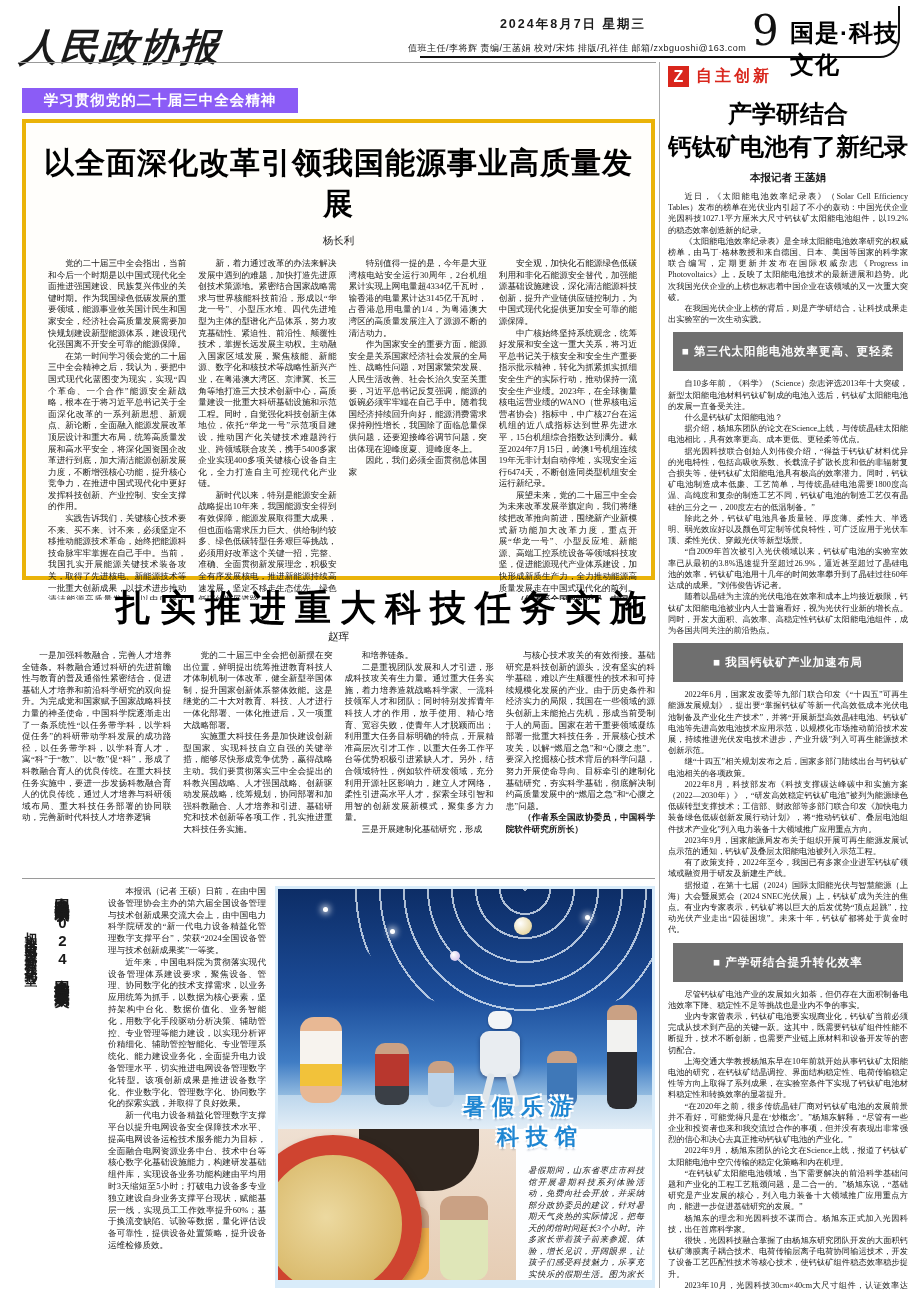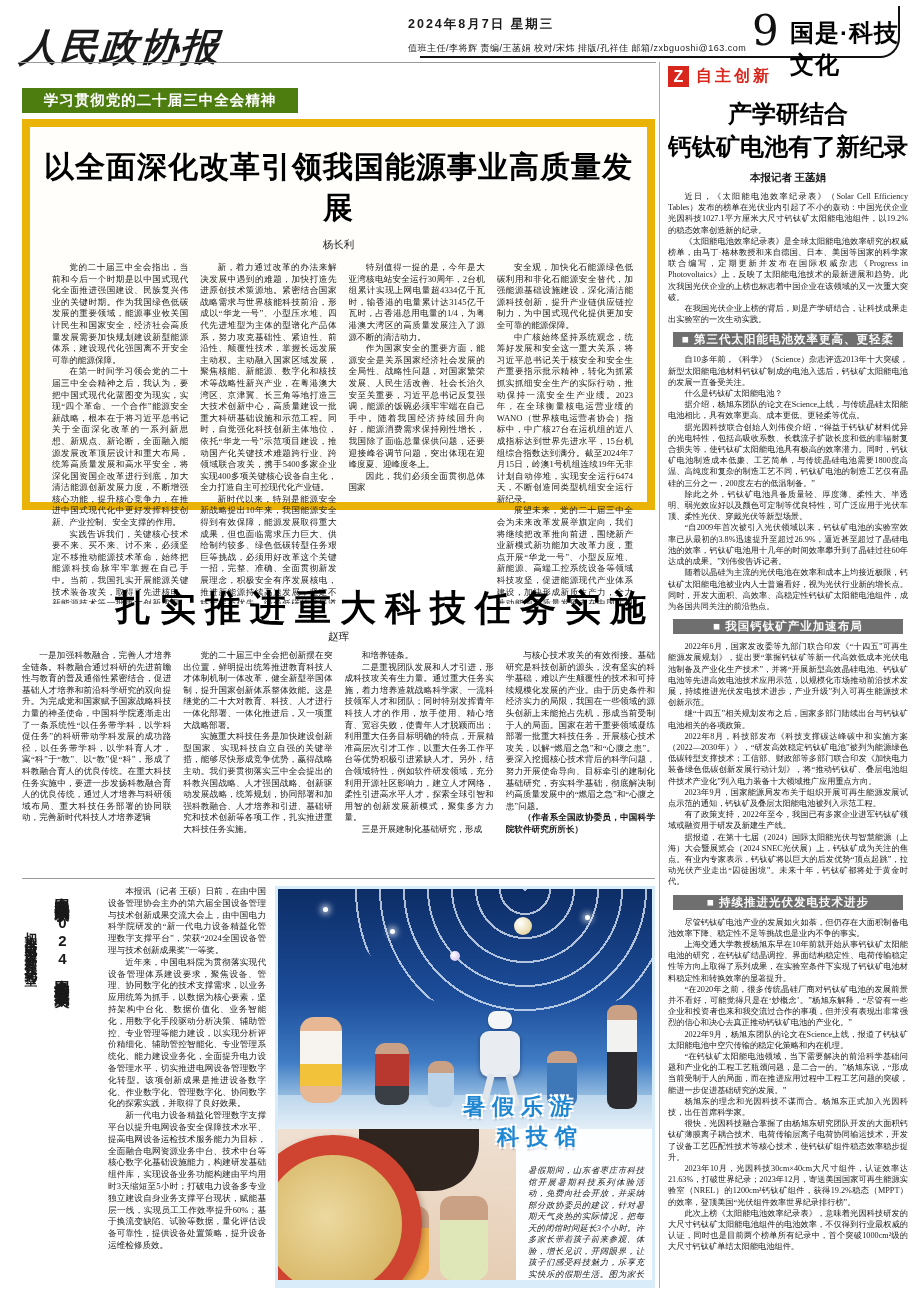--- a/index.html
+++ b/index.html
@@ -1,36 +1,36 @@
 <!DOCTYPE html>
 <html><head>
 <meta charset="utf-8">
 <style>
   html,body{margin:0;padding:0;background:#e9e9e9;}
   .page{position:relative;width:913px;height:1292px;background:#fff;margin:0 auto;
         font-family:"Liberation Serif","DejaVu Serif",serif;color:#1a1a1a;overflow:hidden;}
   
   .paper-name{position:absolute;left:20px;top:22px;font-size:38px;font-weight:bold;
               font-style:italic;letter-spacing:2px;transform:skewX(-4deg);}
-  .mast-info{position:absolute;left:408px;top:16px;width:330px;text-align:left;}
+  .mast-info{position:absolute;left:408px;top:16px;width:330px;text-align:center;}
   .date-line{font-family:"Liberation Sans",sans-serif;font-weight:bold;font-size:12.5px;letter-spacing:2px;}
   .staff-line{font-family:Liberation Sans, sans-serif;font-size:9px;margin-top:9px;
               white-space:nowrap;color:#222;letter-spacing:.5px;}
   .corner-line{position:absolute;left:420px;top:6px;width:478px;height:50px;
                border-bottom:2px solid #111;border-right:2px solid #111;border-bottom-right-radius:20px;}
   .page-num{position:absolute;left:752px;top:6px;font-size:42px;font-family:"DejaVu Serif",serif;color:#111;}
   .section-title{position:absolute;left:790px;top:17px;font-family:"Liberation Sans",sans-serif;
                  font-weight:bold;font-size:24px;letter-spacing:1px;color:#000;}
   .mast-rule{position:absolute;left:18px;top:62px;width:638px;border-top:1px solid #999;}
   .vrule{position:absolute;left:659px;top:62px;width:0;height:1226px;border-left:1px solid #aaa;}
   
-  .banner-red{position:absolute;left:22px;top:88px;width:276px;height:25px;background:#4d7c0f;
+  .banner-red{position:absolute;left:22px;top:88px;width:276px;height:25px;background:#8b5cf6;
               color:#fff;font-family:"Liberation Sans",sans-serif;font-weight:bold;font-size:14.5px;
               display:flex;align-items:center;justify-content:center;letter-spacing:1px;}
-  .main-box{position:absolute;left:22px;top:119px;width:633px;height:391px;border:8px solid #eab308;
+  .main-box{position:absolute;left:22px;top:119px;width:633px;height:461px;border:4px solid #eab308;
             background:#fffefb;box-sizing:border-box;}
   .main-title{margin:20px 8px 0;text-align:center;font-family:"Liberation Sans",sans-serif;
               font-weight:bold;font-size:30px;letter-spacing:1px;color:#000;}
   .byline{text-align:center;font-size:10.5px;margin-top:9px;color:#222;}
   .cols{display:flex;gap:12px;padding:10px 14px 0;box-sizing:border-box;}
   .main-box .cols{height:352px;overflow:hidden;padding-left:22px;}
   .col{flex:1;font-size:8.6px;line-height:11.6px;text-align:justify;overflow:hidden;}
   .para{margin:0;text-indent:2em;}
   .attr{font-family:"Liberation Sans",sans-serif;font-weight:bold;}
   .a2-title{position:absolute;left:22px;top:584px;width:633px;text-align:right;
@@ -88,21 +88,21 @@
   .right-zone{position:absolute;left:668px;top:62px;width:240px;height:1228px;overflow:hidden;}
   .tag-row{display:flex;align-items:center;gap:7px;margin-top:4px;}
   .z-box{width:21px;height:21px;background:#d9261c;color:#fff;font-family:"Liberation Sans",sans-serif;
          font-weight:900;font-size:16px;display:flex;align-items:center;justify-content:center;}
   .tag-text{color:#d9261c;font-family:"Liberation Sans",sans-serif;font-weight:bold;font-size:16px;letter-spacing:3px;}
   .rc-title{text-align:center;font-family:"Liberation Sans",sans-serif;font-weight:900;font-size:24px;
             line-height:33px;margin-top:10px;color:#000;}
   .rc-byline{text-align:center;font-size:10.5px;font-weight:bold;margin:8px 0 6px;}
   .rcbody{font-size:8.2px;line-height:11.2px;text-align:justify;}
   .secbar{background:#6f6f6f;color:#fff;text-align:center;font-family:"Liberation Sans",sans-serif;
-          font-weight:bold;font-size:11.5px;padding:0 0;margin:7px 5px;letter-spacing:1px;}
+          font-weight:bold;font-size:11.5px;padding:12px 0;margin:7px 5px;letter-spacing:1px;}
 </style>
 </head>
 <body>
 
 <div class="page">
 
   <div class="corner-line"></div>
   <div class="paper-name">人民政协报</div>
   <div class="mast-info">
     <div class="date-line">2024年8月7日 星期三</div>
@@ -251,27 +251,28 @@
     <div class="secbar">■ 我国钙钛矿产业加速布局</div>
     <div class="rcbody">
         <p class="para">2022年6月，国家发改委等九部门联合印发《“十四五”可再生能源发展规划》，提出要“掌握钙钛矿等新一代高效低成本光伏电池制备及产业化生产技术”，并将“开展新型高效晶硅电池、钙钛矿电池等先进高效电池技术应用示范，以规模化市场推动前沿技术发展，持续推进光伏发电技术进步，产业升级”列入可再生能源技术创新示范。</p>
         <p class="para">继“十四五”相关规划发布之后，国家多部门陆续出台与钙钛矿电池相关的各项政策。</p>
         <p class="para">2022年8月，科技部发布《科技支撑碳达峰碳中和实施方案（2022—2030年）》，“研发高效稳定钙钛矿电池”被列为能源绿色低碳转型支撑技术；工信部、财政部等多部门联合印发《加快电力装备绿色低碳创新发展行动计划》，将“推动钙钛矿、叠层电池组件技术产业化”列入电力装备十大领域推广应用重点方向。</p>
         <p class="para">2023年9月，国家能源局发布关于组织开展可再生能源发展试点示范的通知，钙钛矿及叠层太阳能电池被列入示范工程。</p>
         <p class="para">有了政策支持，2022年至今，我国已有多家企业进军钙钛矿领域或融资用于研发及新建生产线。</p>
         <p class="para">据报道，在第十七届（2024）国际太阳能光伏与智慧能源（上海）大会暨展览会（2024 SNEC光伏展）上，钙钛矿成为关注的焦点。有业内专家表示，钙钛矿将以巨大的后发优势“顶点起跳”，拉动光伏产业走出“囚徒困境”。未来十年，钙钛矿都将处于黄金时代。</p>
       </div>
 
-    <div class="secbar">■ 持续推进光伏发电技术进步</div>
+    <div class="secbar">■ 产学研结合提升转化效率</div>
     <div class="rcbody">
         <p class="para">尽管钙钛矿电池产业的发展如火如荼，但仍存在大面积制备电池效率下降、稳定性不足等挑战也是业内不争的事实。</p>
+        <p class="para">业内专家曾表示，钙钛矿电池要实现商业化，钙钛矿当前必须完成从技术到产品的关键一跃。这其中，既需要钙钛矿组件性能不断提升，技术不断创新，也需要产业链上原材料和设备开发等的密切配合。</p>
         <p class="para">上海交通大学教授杨旭东早在10年前就开始从事钙钛矿太阳能电池的研究，在钙钛矿结晶调控、界面结构稳定性、电荷传输稳定性等方向上取得了系列成果，在实验室条件下实现了钙钛矿电池材料稳定性和转换效率的显著提升。</p>
         <p class="para">“在2020年之前，很多传统晶硅厂商对钙钛矿电池的发展前景并不看好，可能觉得只是在‘炒概念’。”杨旭东解释，“尽管有一些企业和投资者也来和我交流过合作的事项，但并没有表现出非常强烈的信心和决心去真正推动钙钛矿电池的产业化。”</p>
         <p class="para">2022年9月，杨旭东团队的论文在Science上线，报道了钙钛矿太阳能电池中空穴传输的稳定化策略和内在机理。</p>
-        <p class="para">“在钙钛矿太阳能电池领域，当下需要解决的前沿科学基础问题和产业化的工程工艺瓶颈问题，是二合一的。”杨旭东说，“形成当前受制于人的局面，而在推进应用过程中工程工艺问题的突破，能进一步促进基础研究的发展。”</p>
+        <p class="para">“在钙钛矿太阳能电池领域，当下需要解决的前沿科学基础问题和产业化的工程工艺瓶颈问题，是二合一的。”杨旭东说，“基础研究是产业发展的核心，列入电力装备十大领域推广应用重点方向，能进一步促进基础研究的发展。”</p>
         <p class="para">杨旭东的理念和光因科技不谋而合。杨旭东正式加入光因科技，出任首席科学家。</p>
         <p class="para">很快，光因科技融合掌握了由杨旭东研究团队开发的大面积钙钛矿薄膜离子耦合技术、电荷传输层离子电荷协同输运技术，开发了设备工艺匹配性技术等核心技术，使钙钛矿组件稳态效率稳步提升。</p>
         <p class="para">2023年10月，光因科技30cm×40cm大尺寸组件，认证效率达21.63%，打破世界纪录；2023年12月，寄送美国国家可再生能源实验室（NREL）的1200cm²钙钛矿组件，获得19.2%稳态（MPPT）的效率，登顶美国“光伏组件效率世界纪录排行榜”。</p>
         <p class="para">此次上榜《太阳能电池效率纪录表》，意味着光因科技研发的大尺寸钙钛矿太阳能电池组件的电池效率，不仅得到行业最权威的认证，同时也是目前两个榜单所有纪录中，首个突破1000cm²级的大尺寸钙钛矿单结太阳能电池组件。</p>
       </div>
   </div>
 
 </div>
 
 </body></html>

